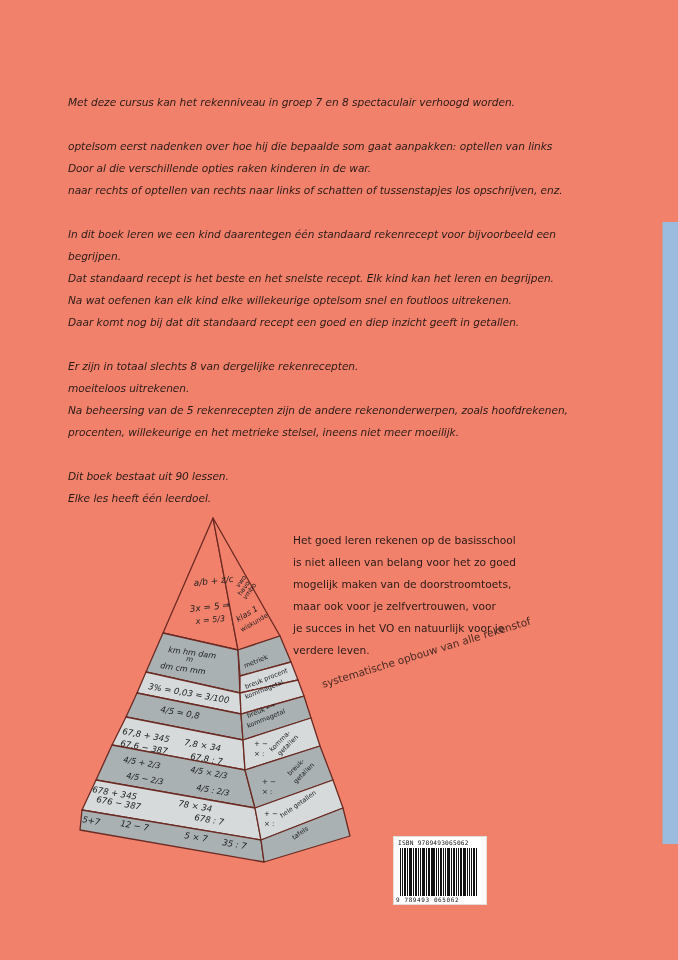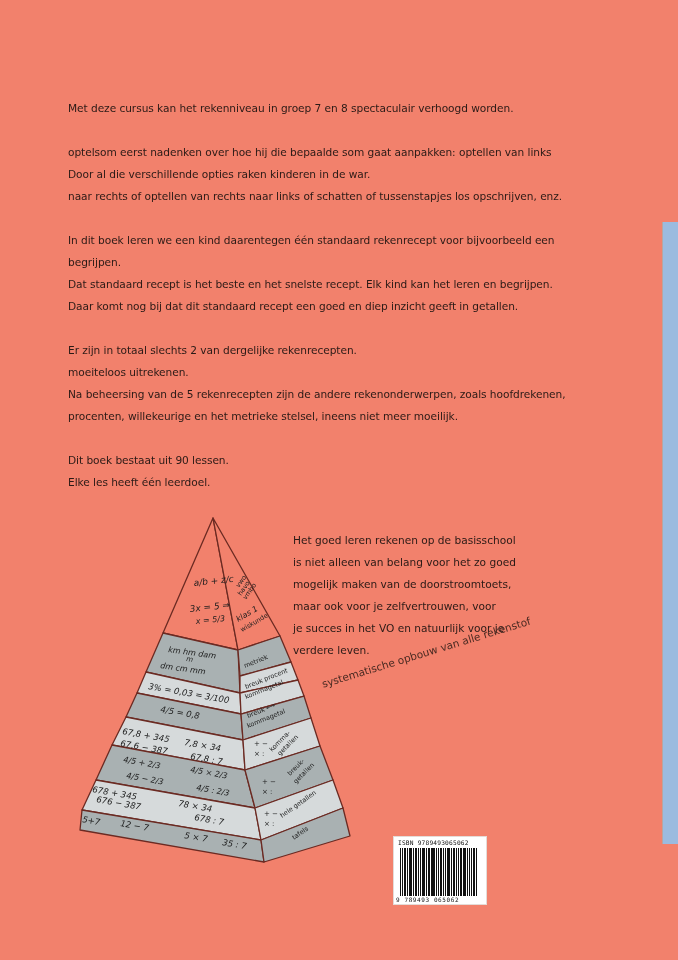--- a/index.html
+++ b/index.html
@@ -12,25 +12,26 @@
     }
     .spine-strip {
       position: absolute;
       left: 662px; top: 222px;
       width: 16px; height: 622px;
       background: #9bbbdf;
       border-left: 1px solid #b9a5a0;
     }
     .body-text {
       position: absolute;
-      left: 68px; top: 97px;
+      left: 68px; top: 91px;
       width: 520px;
       font-size: 10.6px;
       line-height: 22px;
       letter-spacing: -0.05px;
+      font-style: italic;
     }
     .body-text .para { margin-bottom: 22px; }
     .body-text .line { display: block; white-space: nowrap; }
 
     .side-text {
       position: absolute;
       left: 293px; top: 529px;
       font-size: 10.6px;
       line-height: 22px;
     }
@@ -86,24 +87,25 @@
   </div>
   <div class="para">
     <span class="line">optelsom eerst nadenken over hoe hij die bepaalde som gaat aanpakken: optellen van links</span>
     <span class="line">Door al die verschillende opties raken kinderen in de war.</span>
     <span class="line">naar rechts of optellen van rechts naar links of schatten of tussenstapjes los opschrijven, enz.</span>
   </div>
   <div class="para">
     <span class="line">In dit boek leren we een kind daarentegen één standaard rekenrecept voor bijvoorbeeld een</span>
     <span class="line">begrijpen.</span>
     <span class="line">Dat standaard recept is het beste en het snelste recept. Elk kind kan het leren en begrijpen.</span>
+    <span class="line">Na wat oefenen kan elk kind elke willekeurige optelsom snel en foutloos uitrekenen.</span>
     <span class="line">Daar komt nog bij dat dit standaard recept een goed en diep inzicht geeft in getallen.</span>
   </div>
   <div class="para">
-    <span class="line">Er zijn in totaal slechts 2 van dergelijke rekenrecepten.</span>
+    <span class="line">Er zijn in totaal slechts 8 van dergelijke rekenrecepten.</span>
     <span class="line">moeiteloos uitrekenen.</span>
     <span class="line">Na beheersing van de 5 rekenrecepten zijn de andere rekenonderwerpen, zoals hoofdrekenen,</span>
     <span class="line">procenten, willekeurige en het metrieke stelsel, ineens niet meer moeilijk.</span>
   </div>
   <div class="para">
     <span class="line">Dit boek bestaat uit 90 lessen.</span>
     <span class="line">Elke les heeft één leerdoel.</span>
   </div>
 </div>
 

